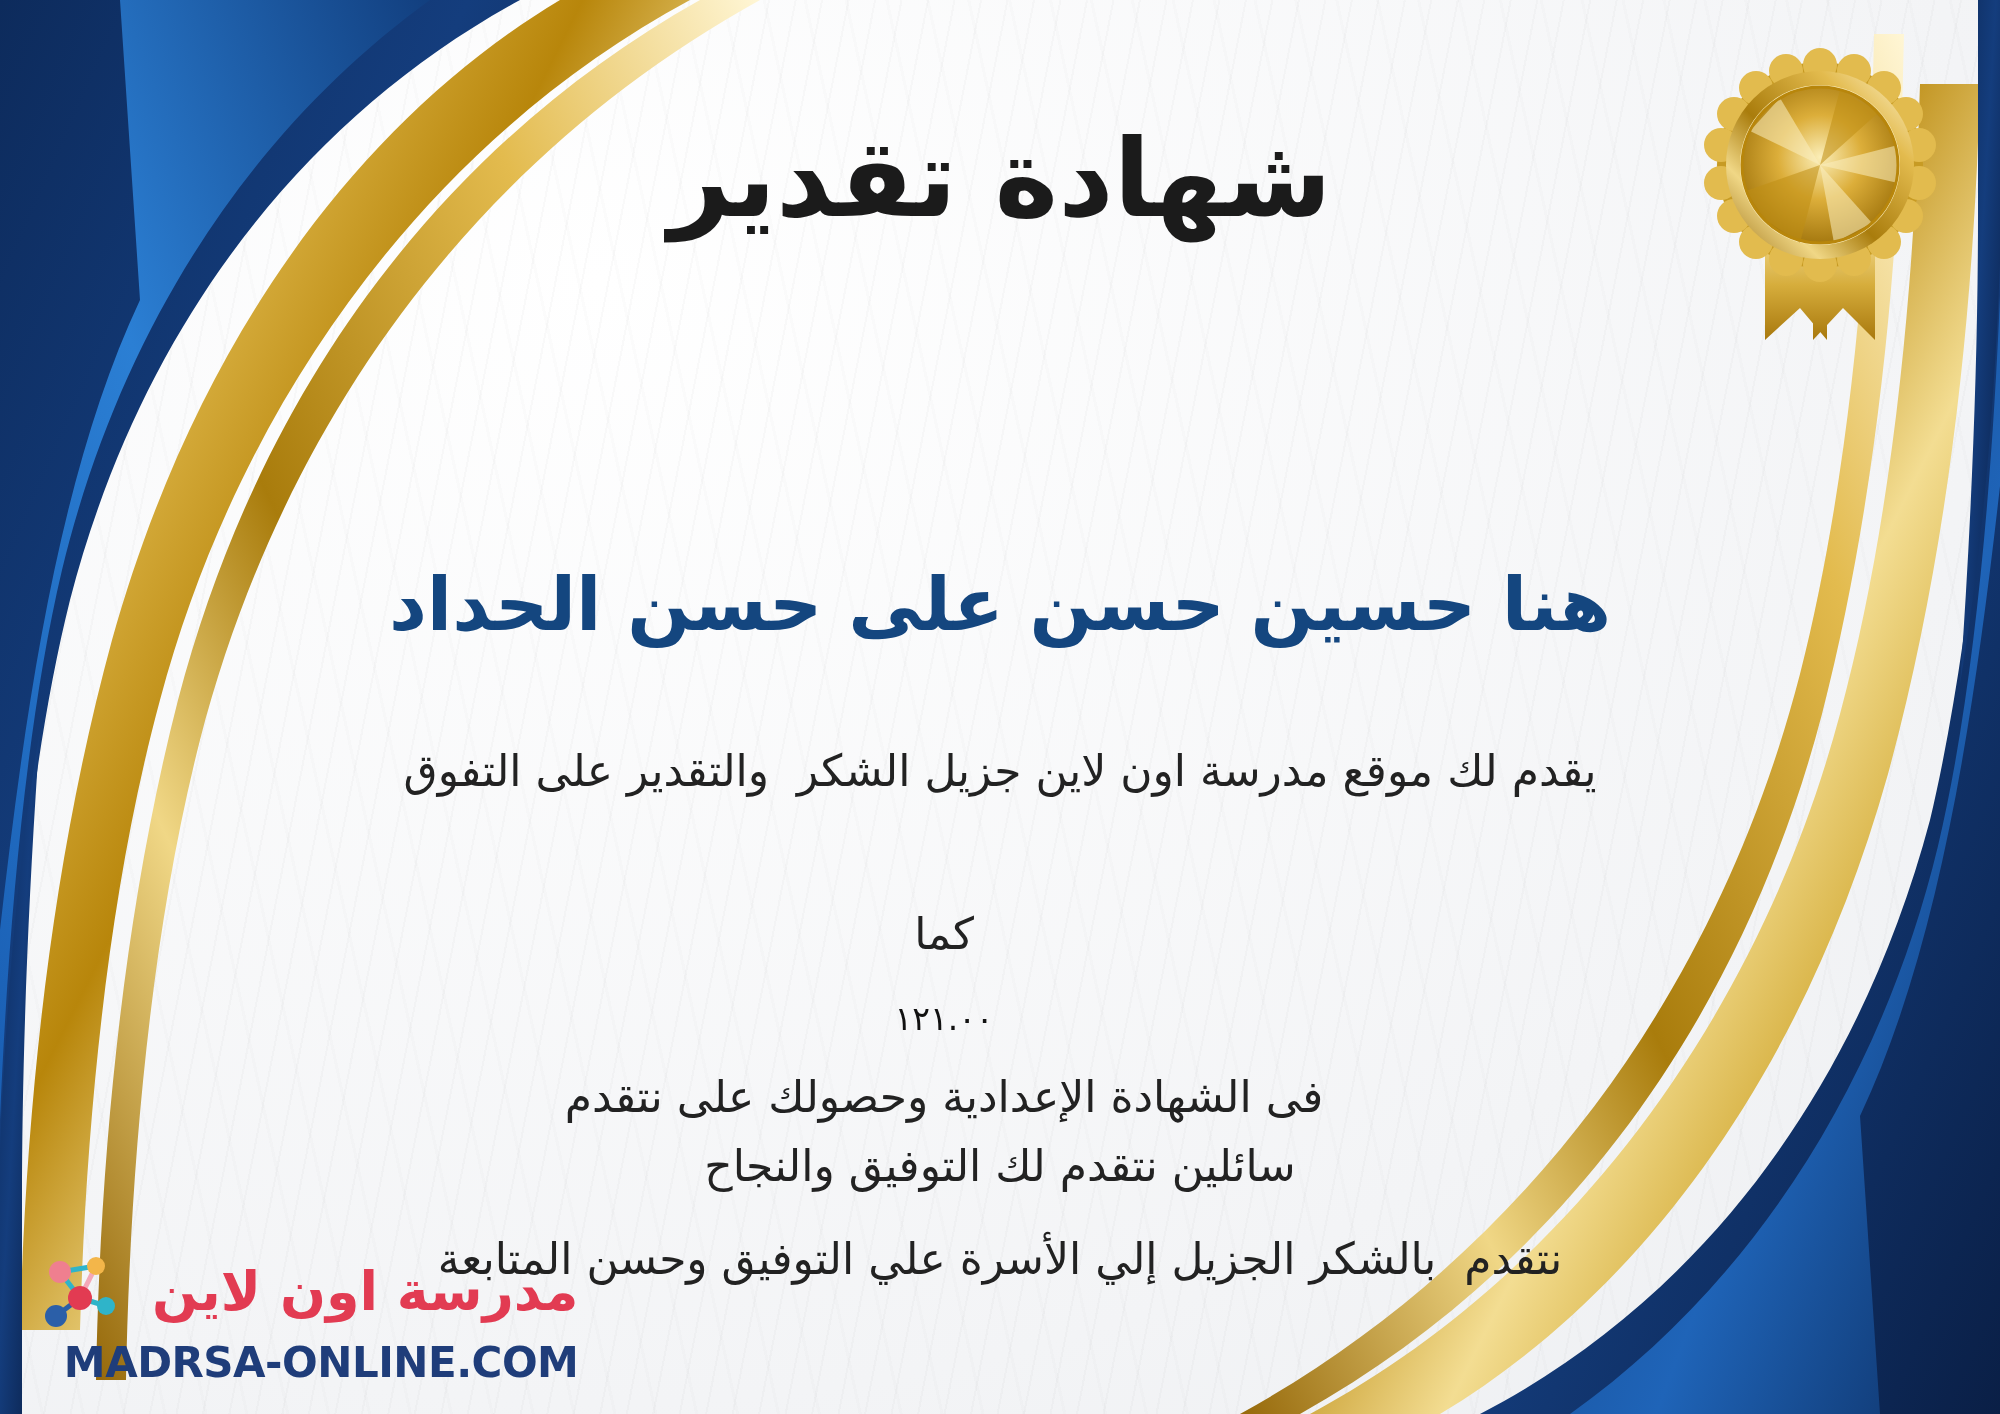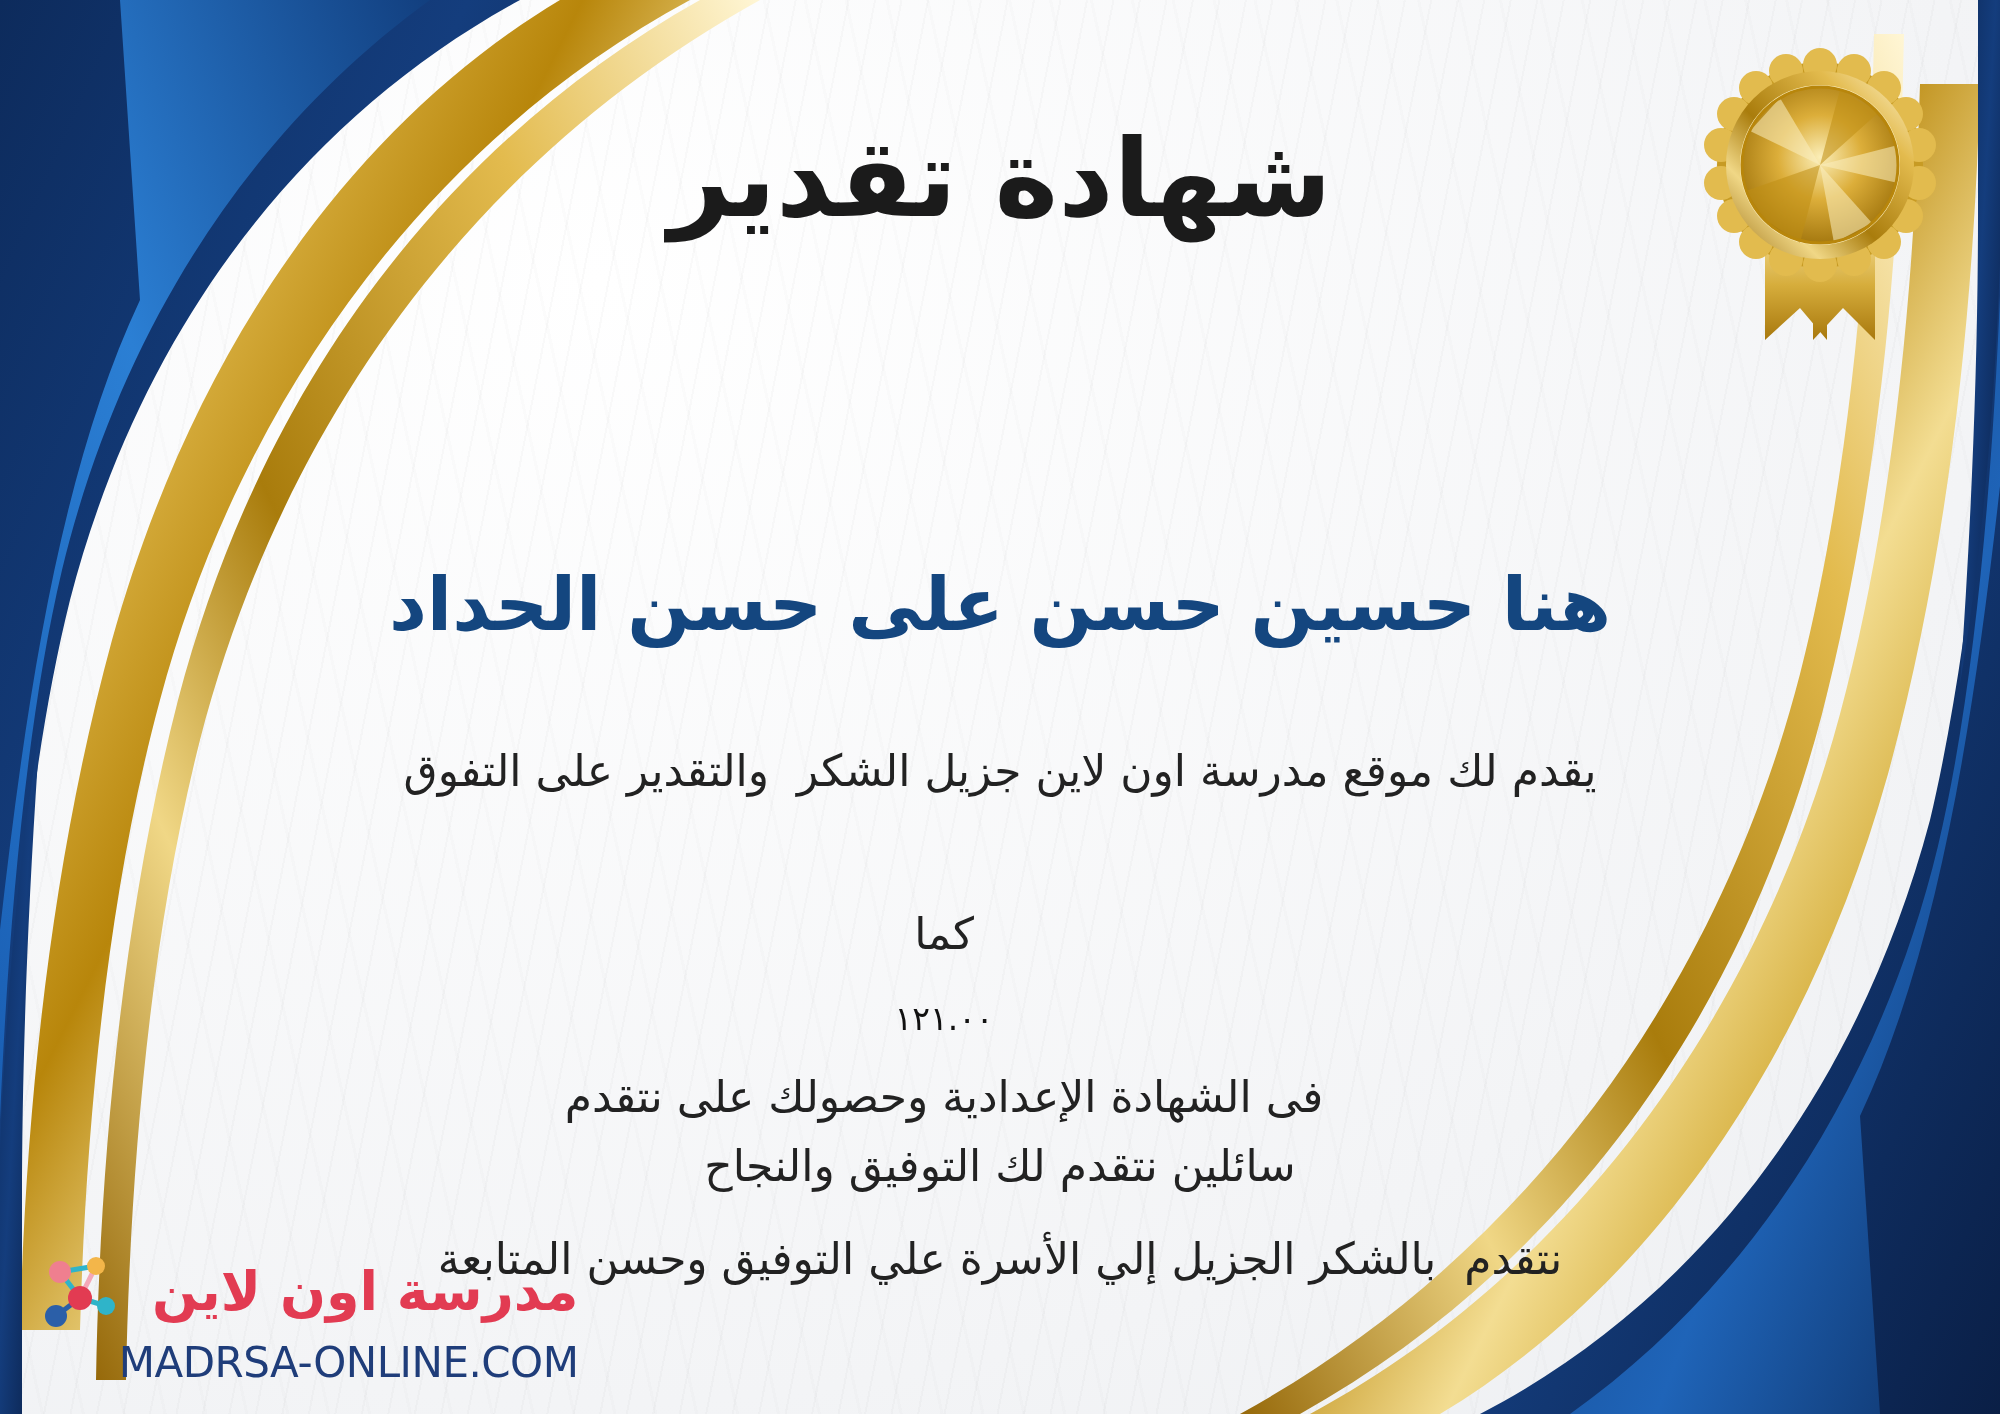--- a/index.html
+++ b/index.html
@@ -148,21 +148,21 @@
   }
   .brand-ar {
     font-size: 54px;
     font-weight: 700;
     color: #e23b52;
     letter-spacing: -1px;
     line-height: 1;
   }
   .brand-en {
     font-size: 42px;
-    font-weight: 400;
+    font-weight: 700;
     color: #1f3d7a;
     letter-spacing: -0.5px;
     line-height: 1.1;
     direction: ltr;
     margin-top: 6px;
   }
 </style>
 </head>
 <body>
 

